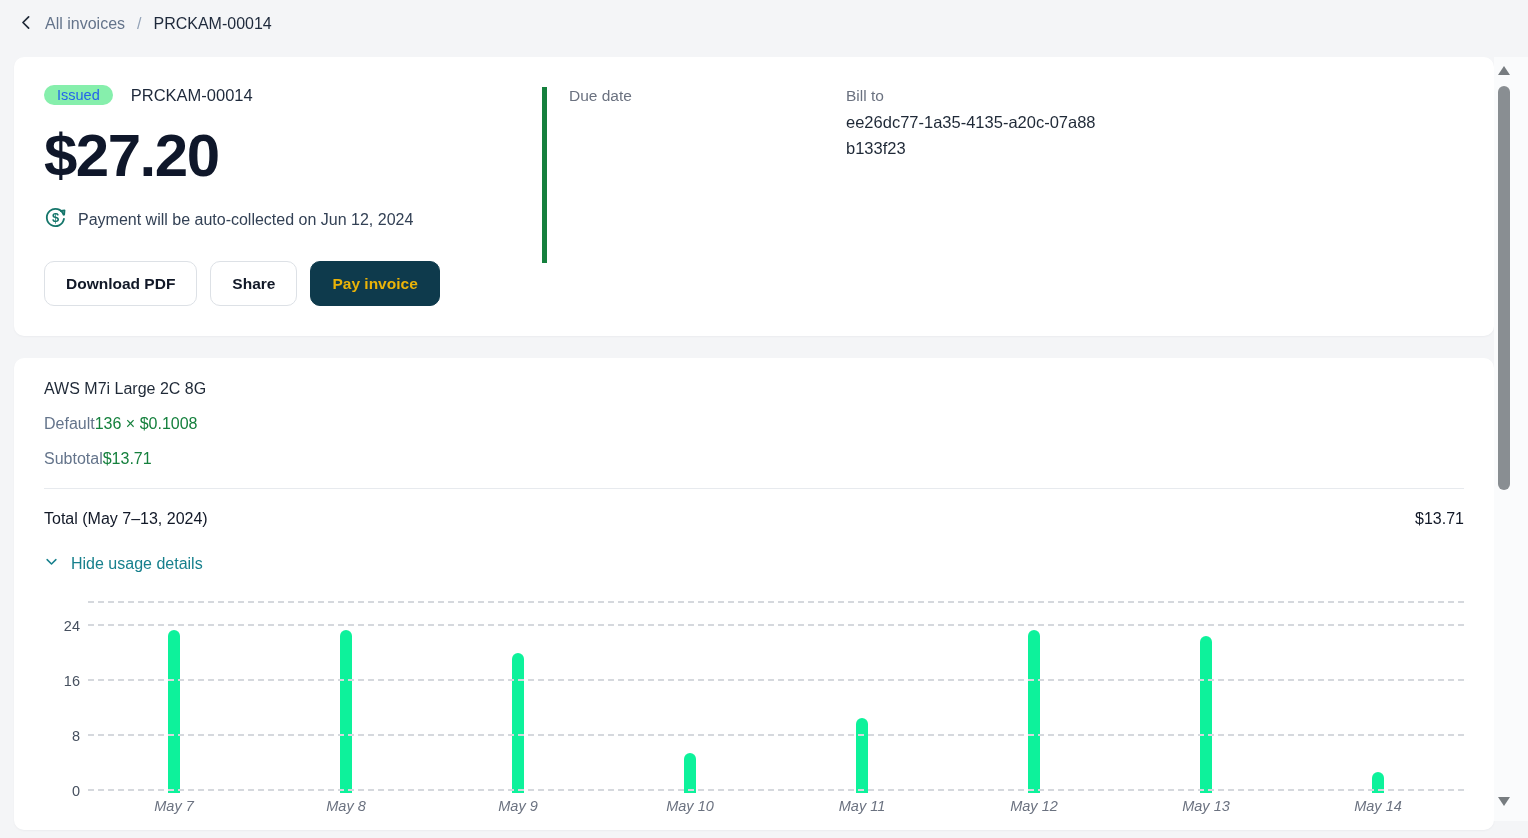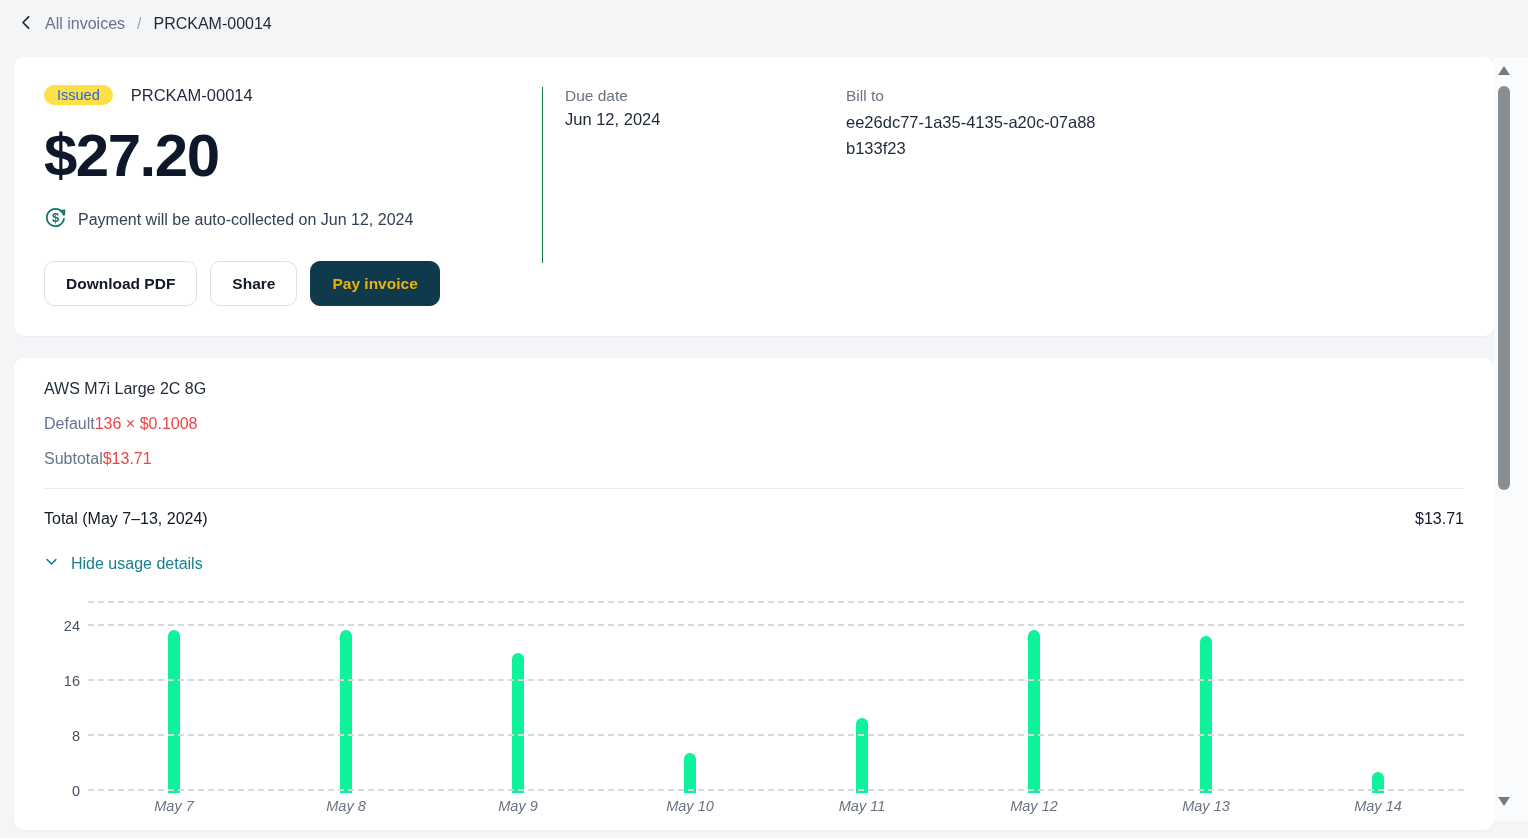--- a/index.html
+++ b/index.html
@@ -24,53 +24,53 @@
   
   .content { position:absolute; left:14px; top:57px; width:1480px; }
   .card {
     background:#ffffff; border-radius:10px;
     box-shadow:0 1px 2px rgba(16,24,40,.04);
   }
   .card-summary { display:flex; padding:28px 30px 30px 30px; min-height:269px; }
   .col-left { width:498px; }
   .badge-row { display:flex; align-items:center; gap:18px; margin-bottom:16px; }
   .badge {
-    background:#fde047; color:#2563eb; font-size:14.5px;
+    background:#86efac; color:#2563eb; font-size:14.5px;
     padding:2px 13px; border-radius:999px;
   }
   .invoice-number { font-size:16.5px; color:#1e293b; }
   .amount { font-size:60px; font-weight:600; letter-spacing:-1.5px; color:#0f172a; margin:2px 0 16px 0; }
   .note-row { display:flex; align-items:center; gap:11px; margin-bottom:28px; }
   .note-text { font-size:16px; color:#334155; }
   .btn-row { display:flex; gap:13px; }
   .btn {
     font-size:15.5px; font-weight:600; border-radius:10px; height:45px;
     display:inline-flex; align-items:center; justify-content:center;
     padding:0 21px; cursor:pointer; border:1px solid transparent;
     font-family:"Liberation Sans", sans-serif;
   }
   .btn-secondary { background:#fff; border-color:#dde1e6; color:#111827; }
   .btn-primary { background:#0e3a4c; color:#eab308; border-color:#0e3a4c; }
 
   .col-dates {
-    border-left:1px solid #15803d; padding-left:22px; width:304px;
+    border-left:5px solid #15803d; padding-left:22px; width:304px;
     height:176px; margin-top:2px;
   }
   .field-label { font-size:15.5px; color:#6b7280; margin-bottom:5px; }
   .field-value { font-size:16.5px; color:#1f2937; }
   .field-group { margin-bottom:15px; }
   .col-bill { flex:1; margin-top:2px; }
   .bill-value { font-size:16.5px; color:#1f2937; line-height:1.55; max-width:250px; word-break:break-all; }
 
   
   .card-lines { margin-top:22px; padding:22px 30px 16px 30px; }
   .product-name { font-size:16px; color:#1f2937; margin-bottom:17px; }
   .li-row { display:flex; font-size:16px; margin-bottom:17px; }
   .li-label { color:#64748b; }
-  .li-value { color:#ef4444; }
+  .li-value { color:#15803d; }
   .divider { border:none; border-top:1px solid #e7eaee; margin:20px 0 0 0; }
   .total-row { display:flex; justify-content:space-between; font-size:16px; color:#111827; margin:21px 0 26px 0; font-weight:500;}
   .toggle-link {
     display:inline-flex; align-items:center; gap:12px; cursor:pointer;
     color:#17808d; font-size:16px; margin-bottom:20px;
   }
 
   
   .chart { display:flex; margin-top:8px; }
   .y-axis { position:relative; width:44px; height:190px; }
@@ -151,21 +151,20 @@
       <div class="btn-row">
         <button class="btn btn-secondary">Download PDF</button>
         <button class="btn btn-secondary">Share</button>
         <button class="btn btn-primary">Pay invoice</button>
       </div>
     </div>
 
     <div class="col-dates">
       <div class="field-group">
         <div class="field-label">Due date</div>
-        <div class="field-value">Jun 12, 2024</div>
       </div>
     </div>
 
     <div class="col-bill">
       <div class="field-label">Bill to</div>
       <div class="bill-value">ee26dc77-1a35-4135-a20c-07a88b133f23</div>
     </div>
   </div>
 
   <div class="card card-lines">

